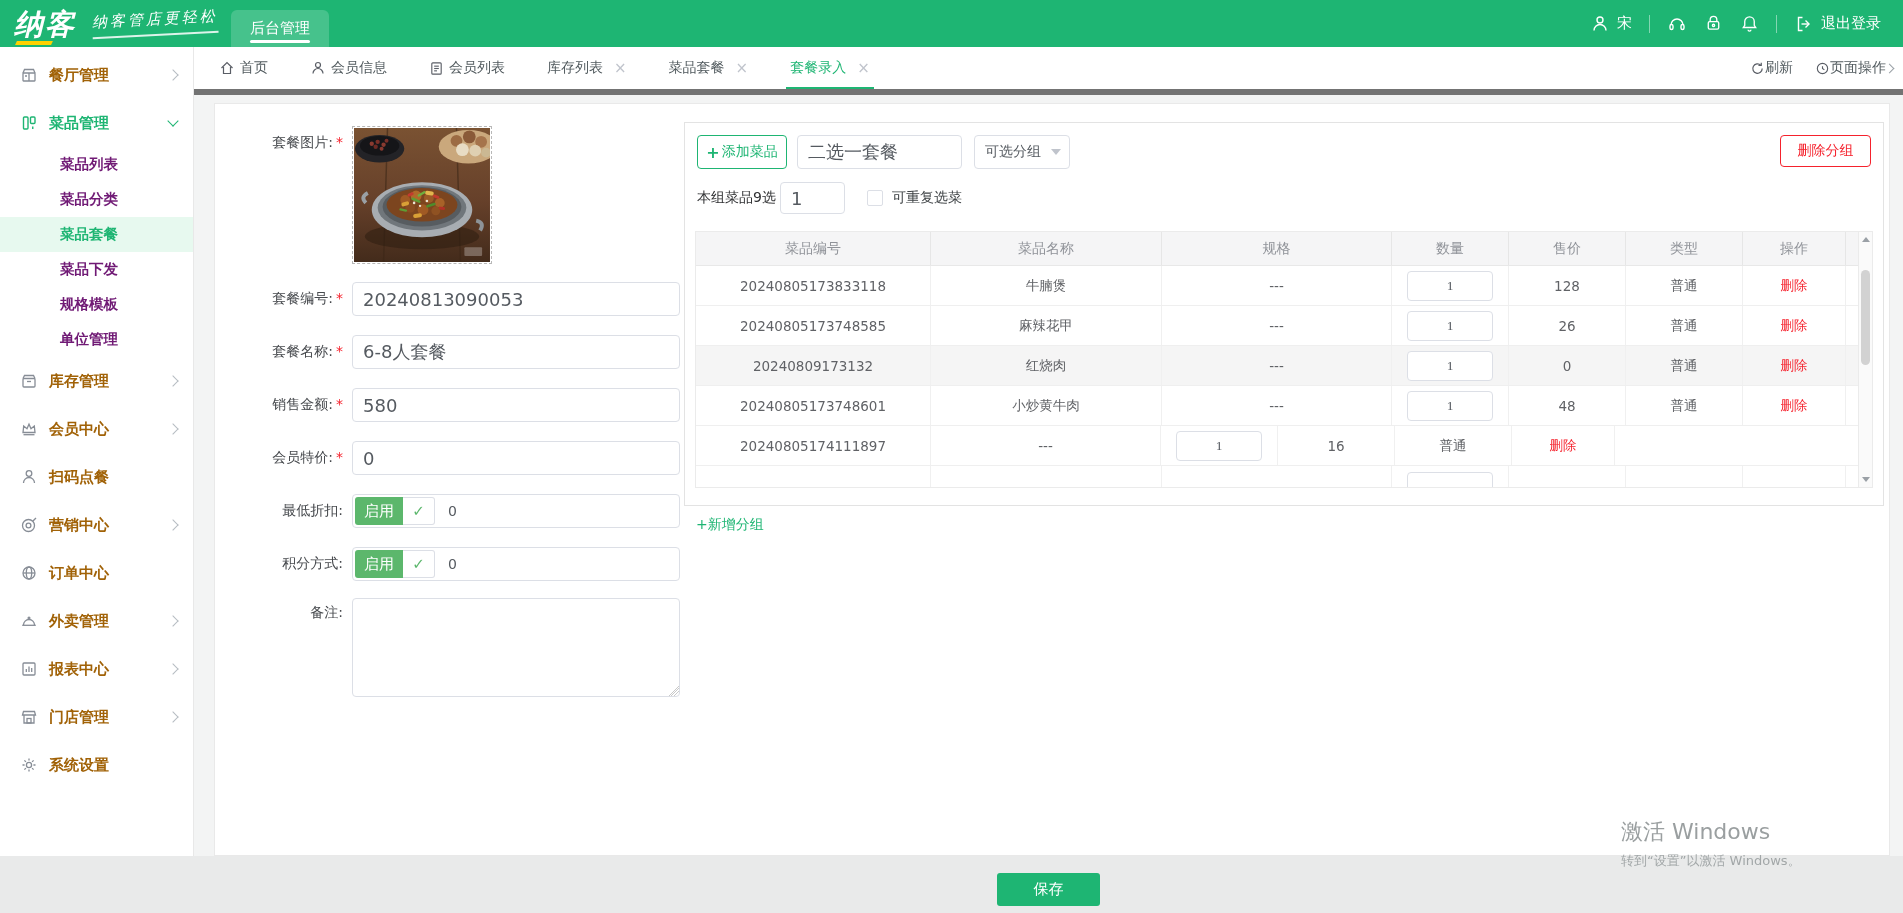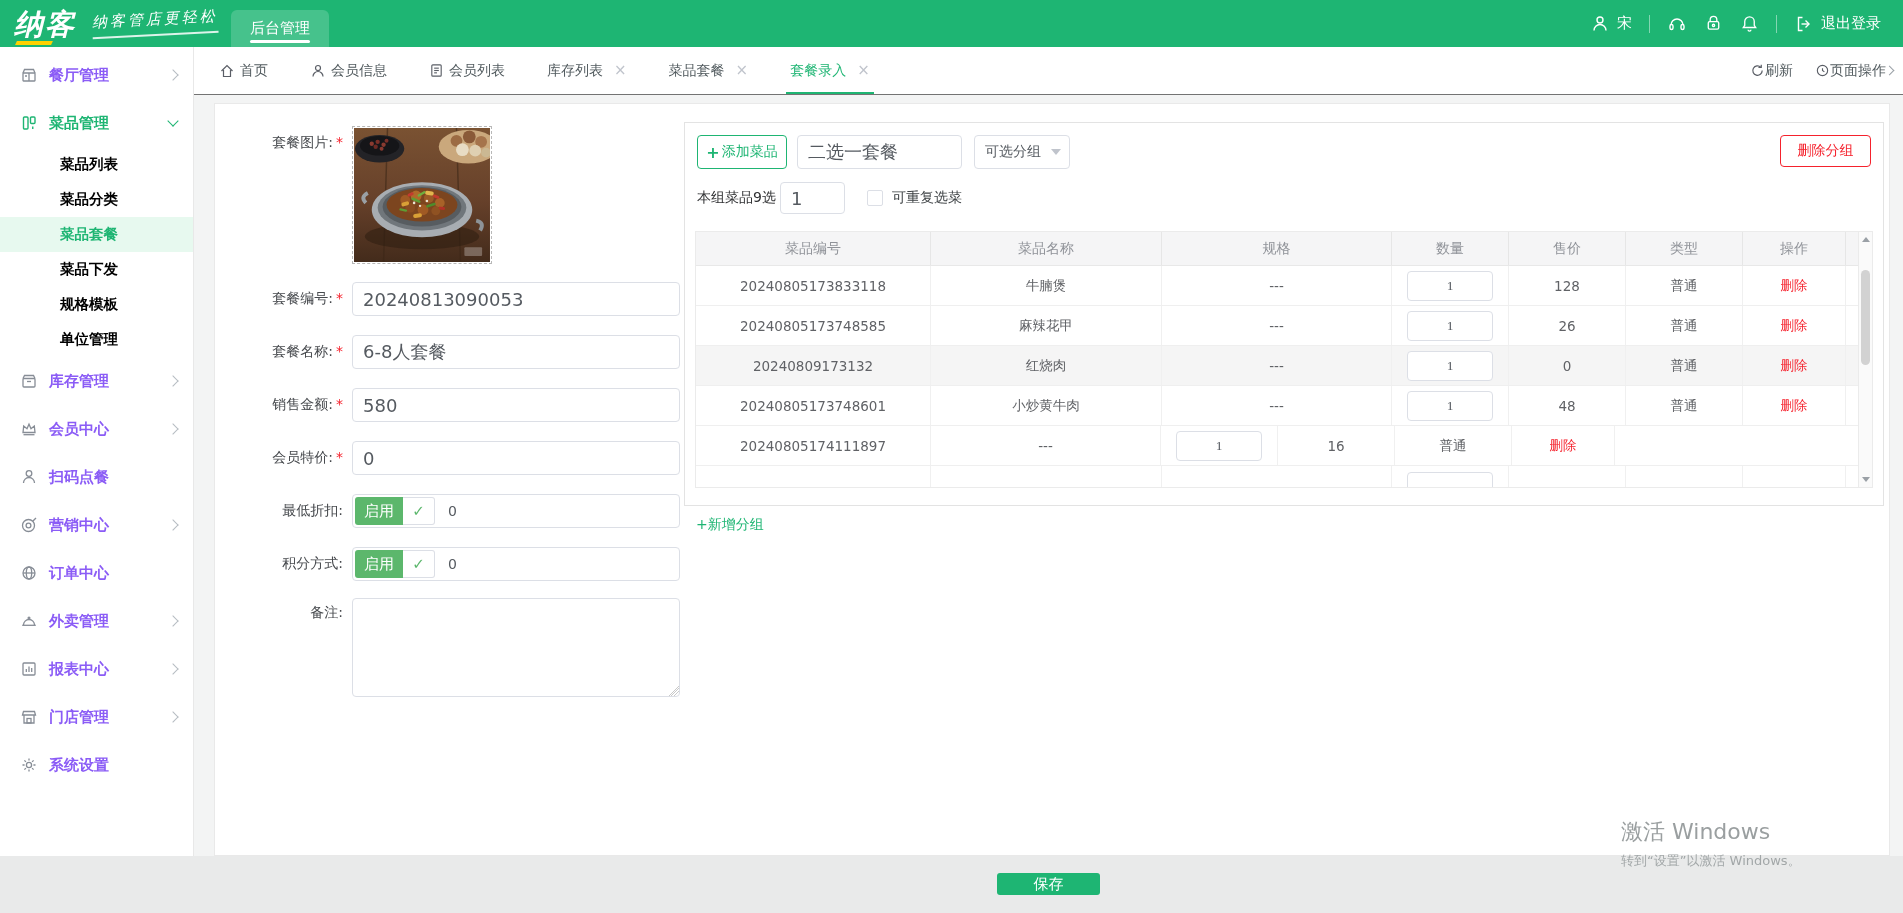--- a/index.html
+++ b/index.html
@@ -13,37 +13,37 @@
   .tagline { position:absolute; left:92px; top:10px; color:#fff; font-style:italic; font-size:15px; letter-spacing:3px; transform:rotate(-3deg); border-bottom:2px solid rgba(255,255,255,.85); padding-bottom:5px; }
   .nav-tab { position:absolute; left:231px; top:10px; width:98px; height:37px; background:rgba(255,255,255,.18); border-radius:6px 6px 0 0; color:#fff; font-size:15px; display:flex; align-items:center; justify-content:center; cursor:pointer; }
   .nav-tab .underline { position:absolute; bottom:4px; left:19px; width:60px; height:3px; background:#fff; border-radius:2px; }
   .header-right { position:absolute; right:22px; top:0; height:47px; display:flex; align-items:center; gap:17px; color:#fff; font-size:15px; }
   .hicon { display:flex; align-items:center; cursor:pointer; }
   .hdivider { width:1px; height:18px; background:rgba(255,255,255,.45); }
   .huser { display:flex; align-items:center; gap:7px; cursor:pointer; }
   .hlogout { display:flex; align-items:center; gap:7px; cursor:pointer; }
 
   
-  .tabbar { position:absolute; left:194px; top:47px; right:0; height:48px; background:#fff; border-bottom:1px solid #737373; display:flex; align-items:center; padding-left:25px; }
+  .tabbar { position:absolute; left:194px; top:47px; right:0; height:48px; background:#fff; border-bottom:6px solid #737373; display:flex; align-items:center; padding-left:25px; }
   .tab { display:flex; align-items:center; gap:5px; margin-right:42px; color:#515a5e; font-size:14px; height:100%; position:relative; cursor:pointer; }
   .tab.active { color:#1eb573; }
   .tab.active::after { content:""; position:absolute; left:-4px; right:-4px; bottom:0; height:2px; background:#1eb573; }
   .tab .close { color:#c0c4cc; font-size:15px; margin-left:6px; line-height:1; }
   .tabbar-right { margin-left:auto; display:flex; align-items:center; gap:22px; margin-right:10px; color:#515a5e; }
   .tb-act { display:flex; align-items:center; cursor:pointer; }
   .chev-r { display:inline-block; width:7px; height:7px; border-top:1.6px solid #9aa0a6; border-right:1.6px solid #9aa0a6; transform:rotate(45deg); }
 
   
   .sidebar { position:absolute; left:0; top:47px; width:194px; bottom:57px; background:#fff; border-right:1px solid #e8e8e8; padding-top:4px; z-index:5; }
-  .side-item { height:48px; display:flex; align-items:center; gap:11px; padding:0 16px 0 20px; color:#8b5cf6; font-size:15px; font-weight:600; cursor:pointer; }
+  .side-item { height:48px; display:flex; align-items:center; gap:11px; padding:0 16px 0 20px; color:#a16207; font-size:15px; font-weight:600; cursor:pointer; }
   .side-item .chev { margin-left:auto; }
   .side-item.active { color:#1eb573; }
   .chev-right { display:inline-block; width:8px; height:8px; border-top:1.7px solid #b6bcc2; border-right:1.7px solid #b6bcc2; transform:rotate(45deg); }
   .chev-down { display:inline-block; width:8px; height:8px; border-top:1.7px solid #1eb573; border-right:1.7px solid #1eb573; transform:rotate(135deg); margin-top:-4px; }
-  .sub-item { height:35px; display:flex; align-items:center; padding-left:60px; font-size:14.5px; font-weight:600; color:#000000; cursor:pointer; }
+  .sub-item { height:35px; display:flex; align-items:center; padding-left:60px; font-size:14.5px; font-weight:600; color:#701a75; cursor:pointer; }
   .sub-item.active { background:#e7f9ef; color:#1eb573; }
   .sicon { flex:0 0 18px; display:flex; }
 
   
   .card { position:absolute; left:214px; top:103px; width:1676px; height:753px; background:#fff; border:1px solid #e9e9e9; }
 
   
   .frow { position:absolute; display:flex; align-items:center; }
   .flabel { width:108px; text-align:right; font-size:14px; color:#46494d; flex:0 0 108px; }
   .req { color:#f5222d; margin-left:3px; }
@@ -87,21 +87,21 @@
   .vscroll { position:absolute; right:0; top:0; bottom:0; width:14px; background:#fafafa; border-left:1px solid #ebebeb; }
   .varrow { position:absolute; left:0; width:13px; height:15px; display:flex; align-items:center; justify-content:center; cursor:pointer; }
   .tri-up { width:0; height:0; border-left:4px solid transparent; border-right:4px solid transparent; border-bottom:5px solid #9aa0a6; }
   .tri-down { width:0; height:0; border-left:4px solid transparent; border-right:4px solid transparent; border-top:5px solid #9aa0a6; }
   .vthumb { position:absolute; left:2px; top:38px; width:9px; height:95px; background:#d2d2d2; border-radius:5px; cursor:pointer; }
 
   .add-group { position:absolute; left:481px; top:412px; color:#1eb573; font-size:14px; cursor:pointer; }
 
   
   .footer-strip { position:absolute; left:0; bottom:0; width:100%; height:57px; background:#e9eaea; }
-  .save-btn { position:absolute; left:997px; top:873px; width:103px; height:22px; background:#1eb573; border:none; border-radius:3px; color:#fff; font-size:15px; font-family:inherit; cursor:pointer; z-index:6; }
+  .save-btn { position:absolute; left:997px; top:873px; width:103px; height:33px; background:#1eb573; border:none; border-radius:3px; color:#fff; font-size:15px; font-family:inherit; cursor:pointer; z-index:6; }
 
   .watermark { position:absolute; left:1621px; top:817px; color:#9a9fa0; z-index:7; }
   .wm1 { font-size:22px; }
   .wm2 { font-size:13px; margin-top:5px; color:#a2a7a8; }
 </style>
 </head>
 <body>
 
 <div id="app">
 

